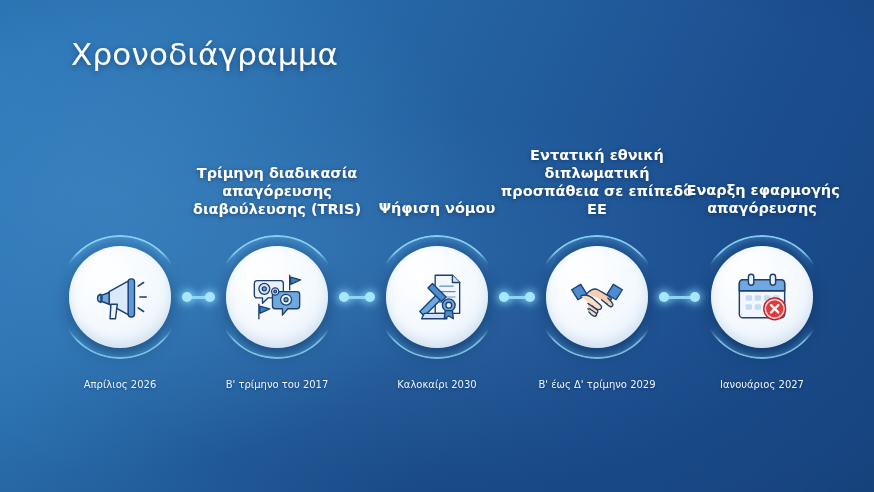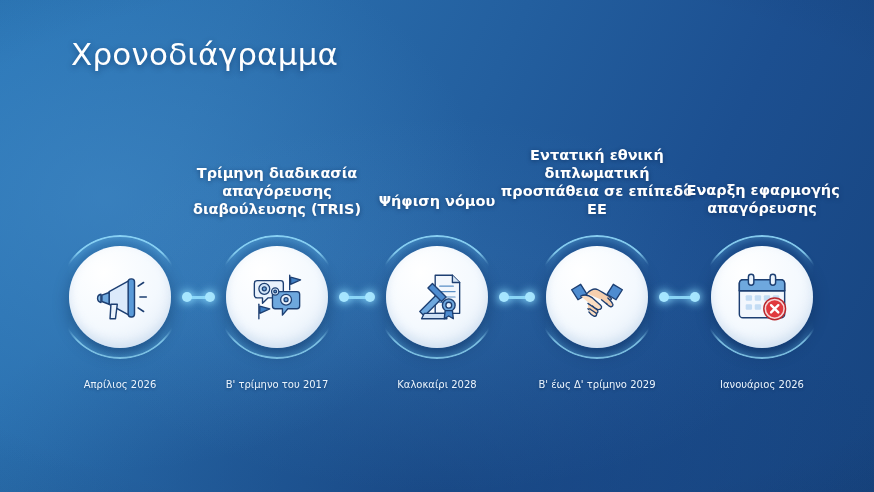--- a/index.html
+++ b/index.html
@@ -217,21 +217,21 @@
     <div class="milestone" style="left:277px; top:378px;">
       <div class="ms-date">Β' τρίμηνο του 2017</div>
     </div>
 
     <div class="connector" style="left:339px; width:36px; top:297px;">
       <div class="bar"></div>
       <div class="dot left"></div>
       <div class="dot right"></div>
     </div>
 
-    <div class="milestone" style="left:437px; top:158px; height:52px;">
+    <div class="milestone" style="left:437px; top:165px; height:52px;">
       <div class="ms-label">Ψήφιση νόμου</div>
     </div>
     <div class="node" style="left:437px; top:297px;">
       <div class="ring"></div>
       <div class="disc">
         <span>
           <svg width="58" height="58" viewBox="0 0 64 64">
             <g stroke="#1d3f72" stroke-width="1.5" stroke-linejoin="round" stroke-linecap="round">
               <path d="M30 8 H49 L57 16 V50 H30 Z" fill="#f2f7fd"></path>
               <path d="M49 8 V16 H57" fill="#d6e6f7"></path>
@@ -246,21 +246,21 @@
               <path d="M18 50 H40 L43 56 H15 Z" fill="#cfe1f5"></path>
               <circle cx="45" cy="41" r="7" fill="#6ea8de"></circle>
               <circle cx="45" cy="41" r="3.2" fill="#e9f2fc"></circle>
               <path d="M41 47 L40 56 L45 53 L50 56 L49 47 Z" fill="#4e8cd0"></path>
             </g>
           </svg>
         </span>
       </div>
     </div>
     <div class="milestone" style="left:437px; top:378px;">
-      <div class="ms-date">Καλοκαίρι 2028</div>
+      <div class="ms-date">Καλοκαίρι 2030</div>
     </div>
 
     <div class="connector" style="left:499px; width:36px; top:297px;">
       <div class="bar"></div>
       <div class="dot left"></div>
       <div class="dot right"></div>
     </div>
 
     <div class="milestone" style="left:597px; top:133px; height:85px;">
       <div class="ms-label">Εντατική εθνική διπλωματική προσπάθεια σε επίπεδο ΕΕ</div>
@@ -320,17 +320,17 @@
             <g>
               <circle cx="46" cy="45" r="12" fill="#f6d5d6" stroke="#b9272d" stroke-width="1.6"></circle>
               <circle cx="46" cy="45" r="9.5" fill="#e0393e"></circle>
               <path d="M42 41 L50 49 M50 41 L42 49" stroke="#ffffff" stroke-width="2.6" stroke-linecap="round"></path>
             </g>
           </svg>
         </span>
       </div>
     </div>
     <div class="milestone" style="left:762px; top:378px;">
-      <div class="ms-date">Ιανουάριος 2026</div>
+      <div class="ms-date">Ιανουάριος 2027</div>
     </div>
 
   </div>
 </div>
 
 </body></html>

